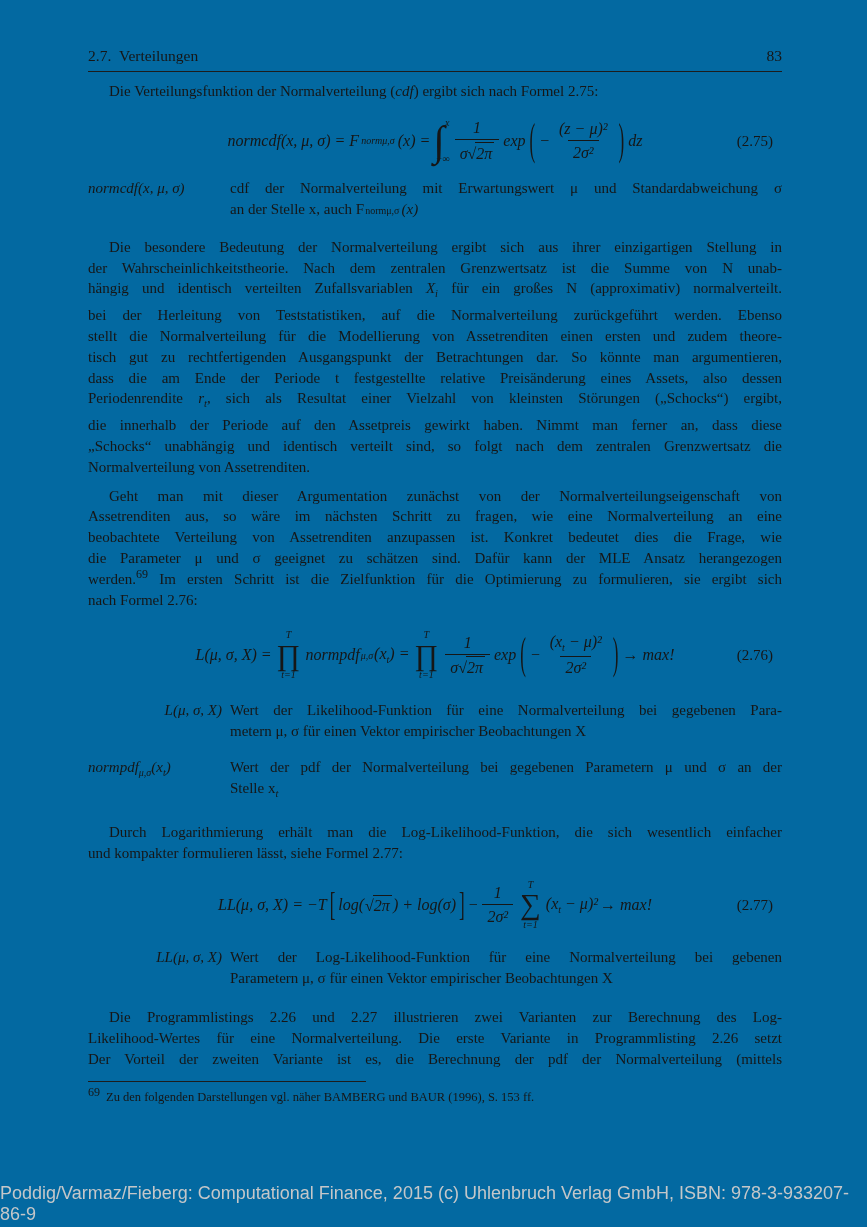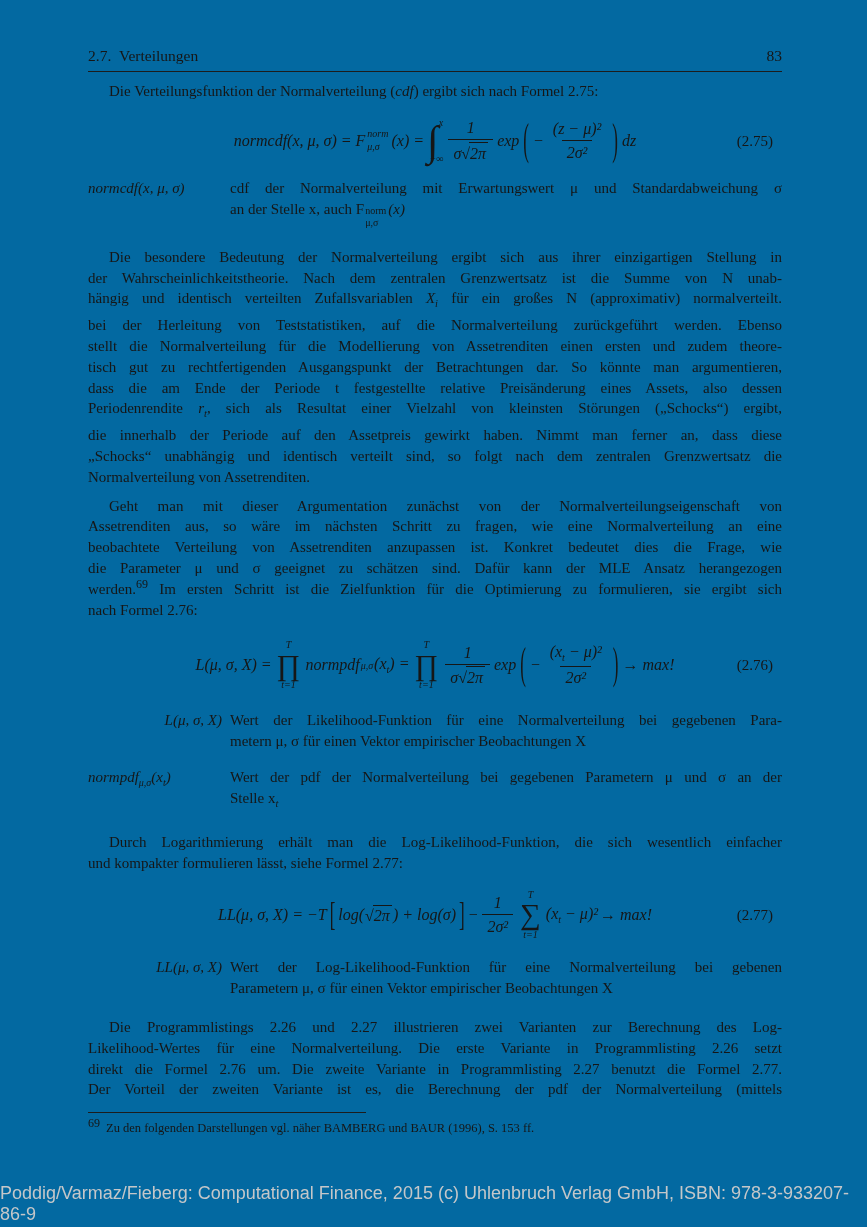--- a/index.html
+++ b/index.html
@@ -57,21 +57,21 @@
   .bigop{display:inline-flex;flex-direction:column;align-items:center;line-height:1;margin:0 4px;}
   .bigop .lim{font-size:10px;line-height:1.25;}
   .bigop .op{font-size:29px;line-height:0.95;font-style:normal;}
   .intwrap{display:inline-flex;align-items:center;margin:0 2px;}
   .int{font-size:42px;line-height:1;font-style:normal;}
   .intlims{display:inline-flex;flex-direction:column;justify-content:space-between;
            height:46px;font-size:10px;line-height:1;}
   .intlims .isub{margin-left:-9px;}
   .bigparen{display:inline-block;transform:scaleY(2.55);font-size:17px;font-style:normal;margin:0 3px;}
   .bigbracket{display:inline-block;transform:scaleY(1.95);font-size:17px;font-style:normal;margin:0 2px;}
-  .ss{display:inline-flex;flex-direction:column;align-items:flex-start;
+  .ss{display:inline-flex;flex-direction:row;align-items:flex-start;
       font-size:10px;line-height:1.25;margin:0 2px 0 1px;}
   .subtok{font-size:10px;vertical-align:-4px;}
 
   
   .footnote{margin-top:12px;}
   .fn-rule{width:278px;border-top:1.2px solid #1c1c1c;margin-bottom:7px;}
   .fn-text{font-size:12.5px;line-height:17px;}
   .fn-text .fnsup{margin-right:6px;}
 
   
@@ -259,21 +259,20 @@
       <div class="def-term">LL(μ, σ, X)</div>
       <div class="def-desc">
         <div class="dline">Wert der Log-Likelihood-Funktion für eine Normalverteilung bei gebenen</div>
         <div class="dline short">Parametern μ, σ für einen Vektor empirischer Beobachtungen X</div>
       </div>
     </div>
 
     <div class="para p5">
       <div class="bline indent">Die Programmlistings 2.26 und 2.27 illustrieren zwei Varianten zur Berechnung des Log-</div>
       <div class="bline">Likelihood-Wertes für eine Normalverteilung. Die erste Variante in Programmlisting 2.26 setzt</div>
-      <div class="bline">direkt die Formel 2.76 um. Die zweite Variante in Programmlisting 2.27 benutzt die Formel 2.77.</div>
       <div class="bline">Der Vorteil der zweiten Variante ist es, die Berechnung der pdf der Normalverteilung (mittels</div>
     </div>
 
     <div class="footnote">
       <div class="fn-rule"></div>
       <div class="fn-text"><sup class="fnsup">69</sup><span>Zu den folgenden Darstellungen vgl. näher BAMBERG und BAUR (1996), S. 153 ff.</span></div>
     </div>
 
   </div>
 

